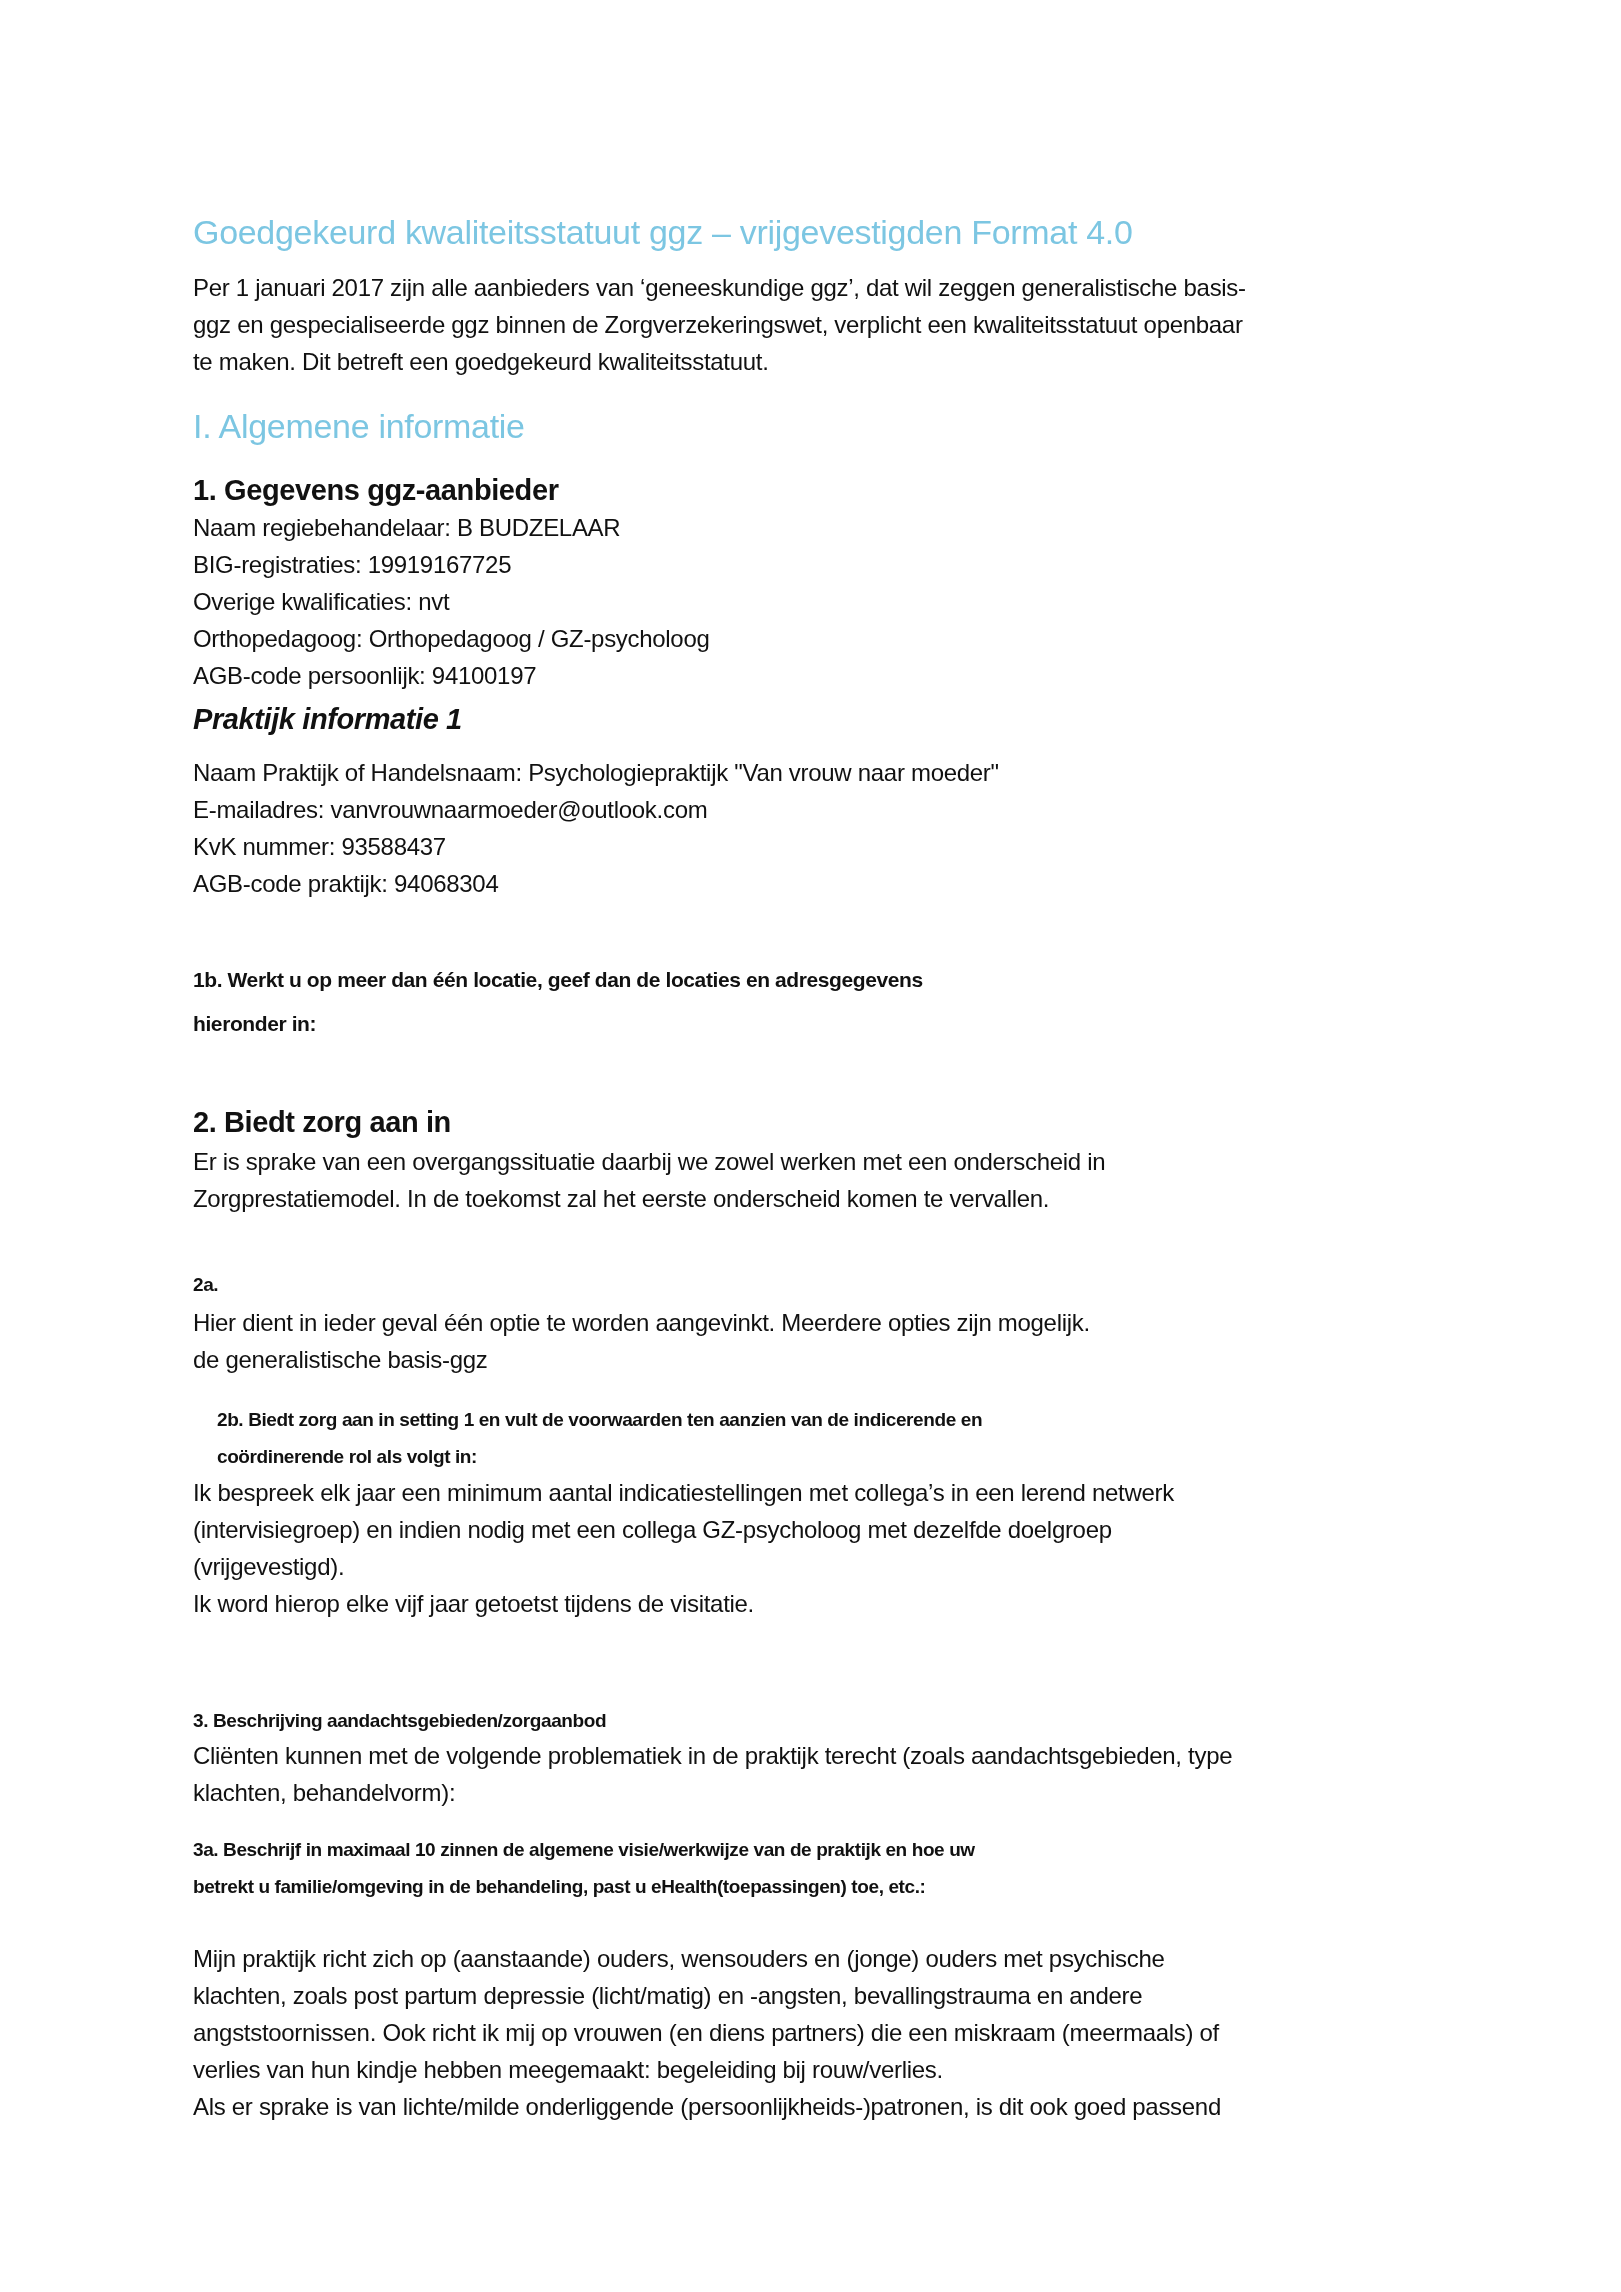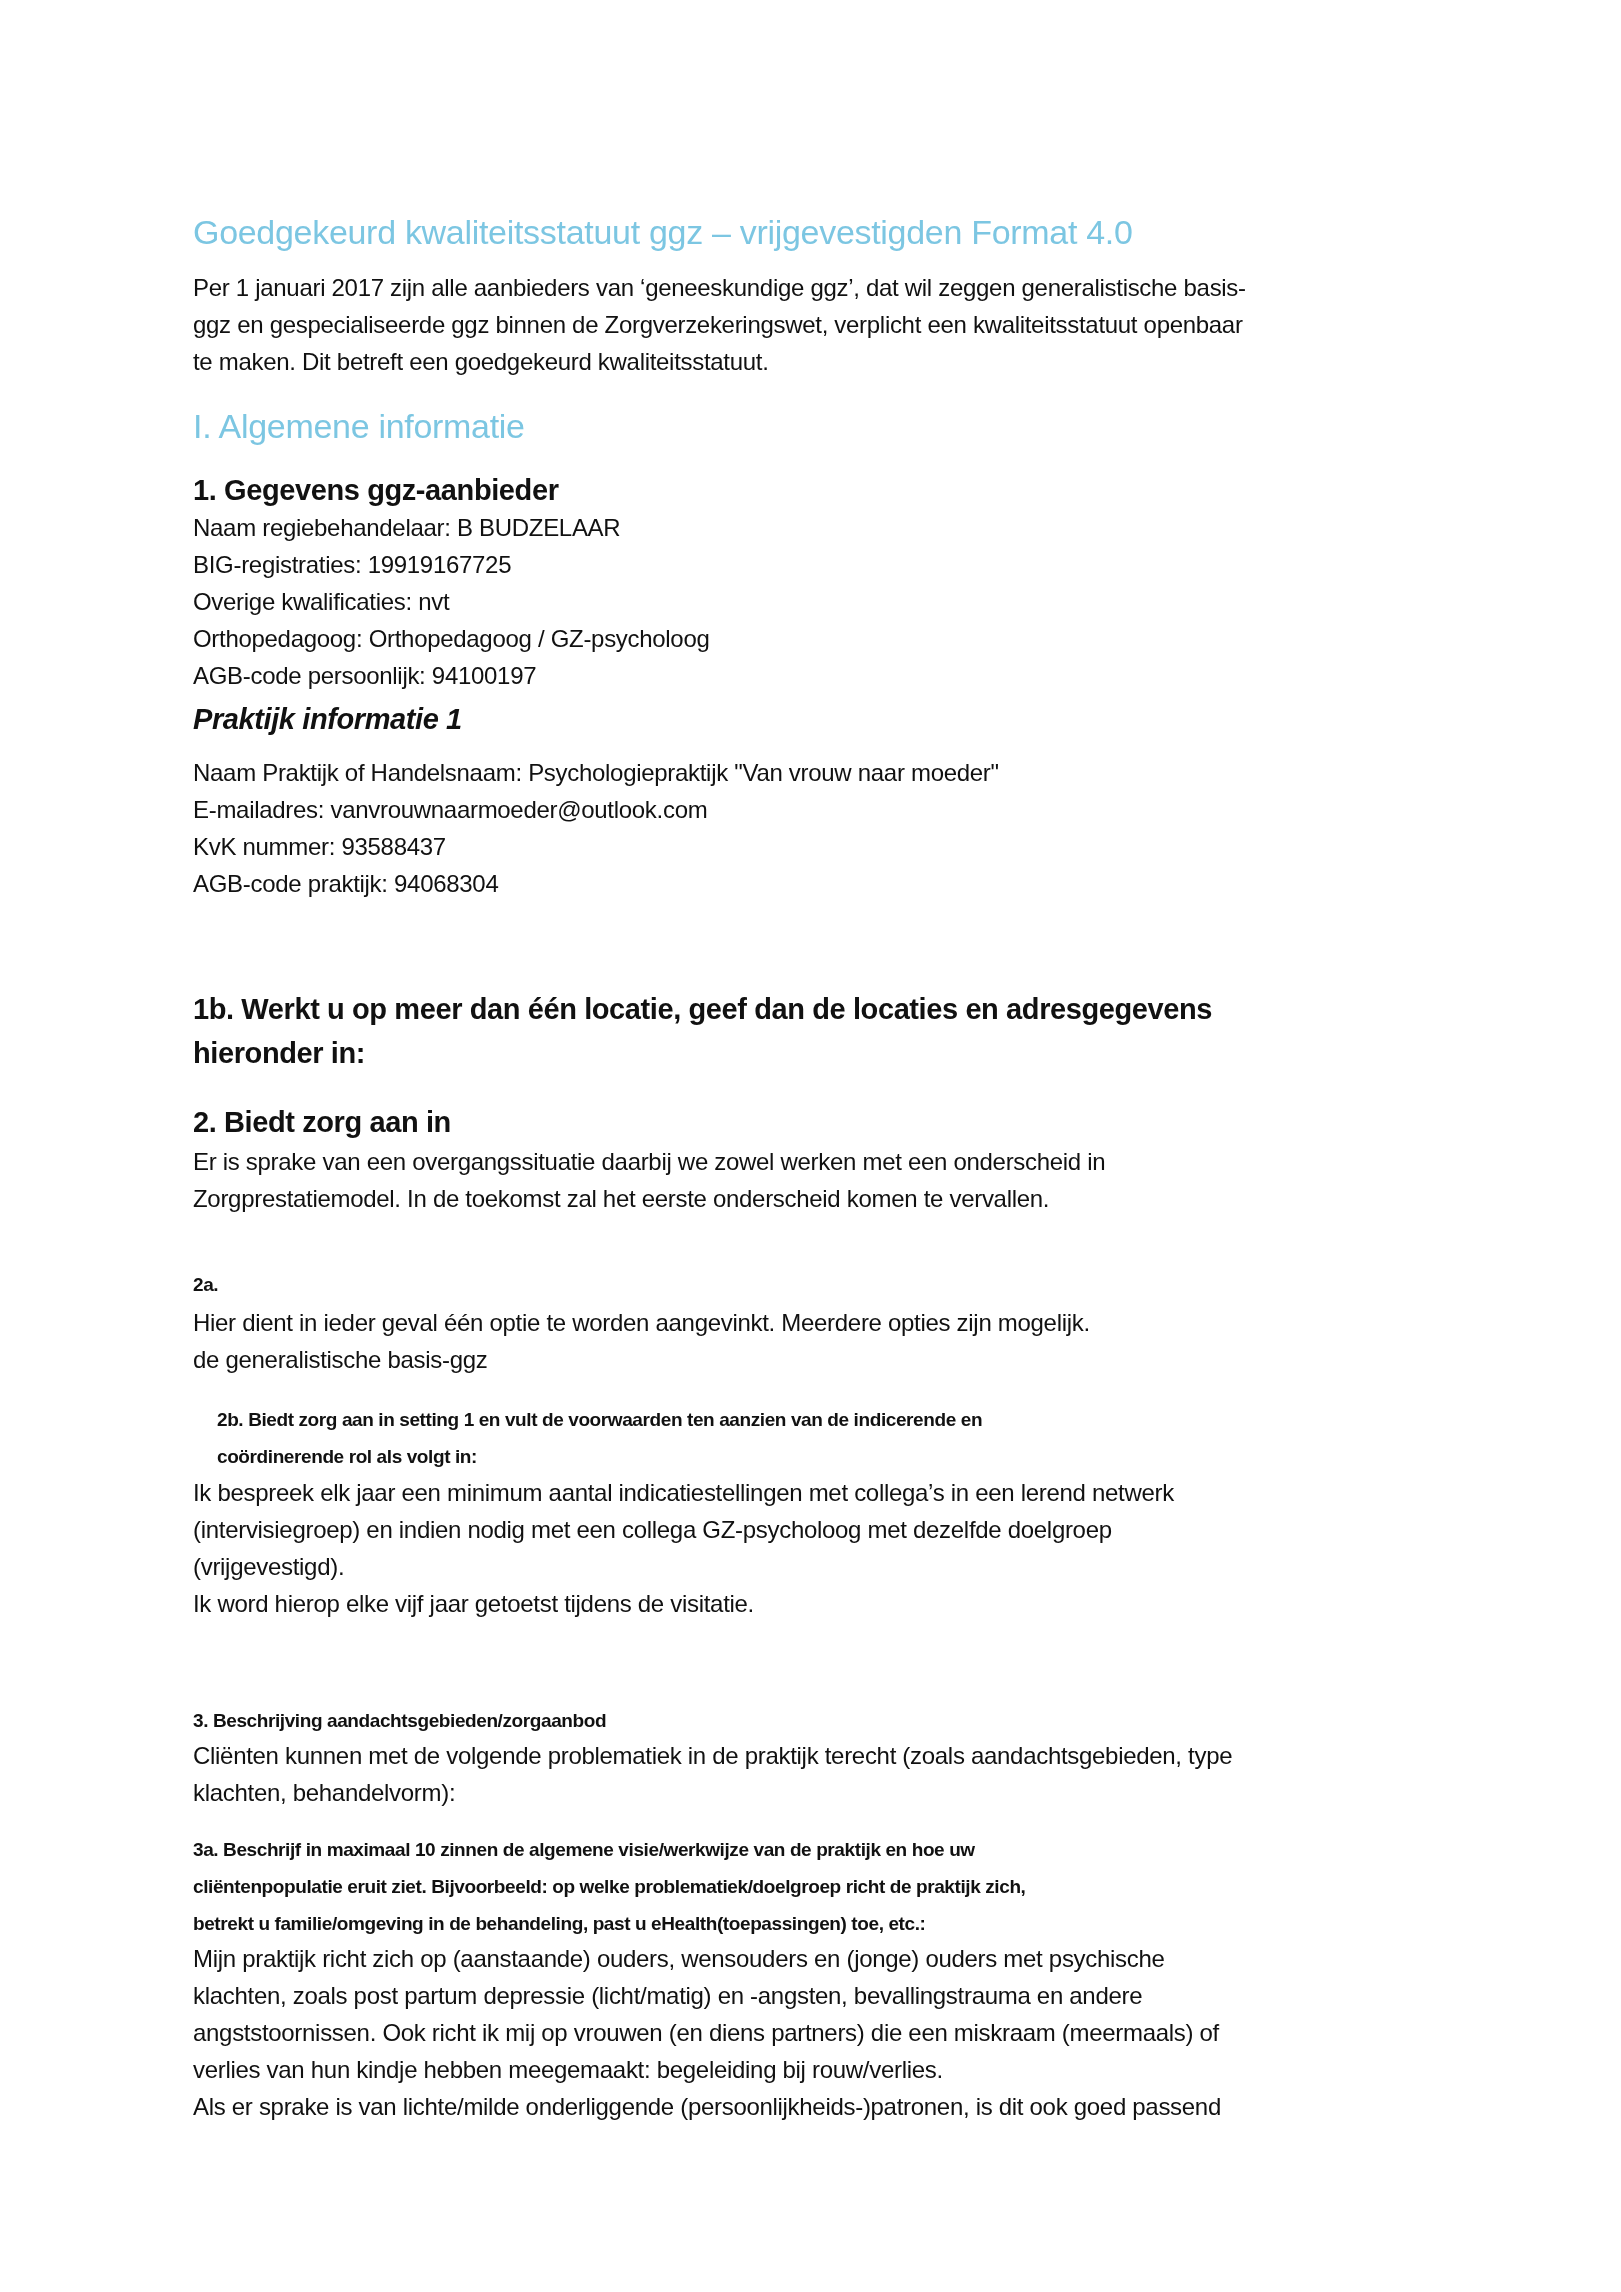--- a/index.html
+++ b/index.html
@@ -59,26 +59,25 @@
       left: 0;
       font-size: 29px;
       line-height: 38px;
       font-weight: bold;
       white-space: nowrap;
       letter-spacing: -0.4px;
     }
     .h2-large {
       position: absolute;
       left: 0;
-      font-size: 29px;
+      font-size: 21px;
       line-height: 44px;
       font-weight: bold;
       white-space: nowrap;
       letter-spacing: -0.4px;
-      margin-top: 29px;
     }
     .h3 {
       position: absolute;
       left: 0;
       font-size: 19px;
       line-height: 37px;
       font-weight: bold;
       white-space: nowrap;
       letter-spacing: -0.4px;
     }
@@ -150,21 +149,20 @@
 
   <div class="h3" style="top:1702px;">3. Beschrijving aandachtsgebieden/zorgaanbod</div>
 
   <div class="body-text" style="top:1737px;">
     <span class="line">Cliënten kunnen met de volgende problematiek in de praktijk terecht (zoals aandachtsgebieden, type</span>
     <span class="line">klachten, behandelvorm):</span>
   </div>
 
   <div class="h3" style="top:1831px;">
     <span class="line">3a. Beschrijf in maximaal 10 zinnen de algemene visie/werkwijze van de praktijk en hoe uw</span>
-    <span class="line">cliëntenpopulatie eruit ziet. Bijvoorbeeld: op welke problematiek/doelgroep richt de praktijk zich,</span>
     <span class="line">betrekt u familie/omgeving in de behandeling, past u eHealth(toepassingen) toe, etc.:</span>
   </div>
 
   <div class="body-text" style="top:1940px;">
     <span class="line">Mijn praktijk richt zich op (aanstaande) ouders, wensouders en (jonge) ouders met psychische</span>
     <span class="line">klachten, zoals post partum depressie (licht/matig) en -angsten, bevallingstrauma en andere</span>
     <span class="line">angststoornissen. Ook richt ik mij op vrouwen (en diens partners) die een miskraam (meermaals) of</span>
     <span class="line">verlies van hun kindje hebben meegemaakt: begeleiding bij rouw/verlies.</span>
     <span class="line">Als er sprake is van lichte/milde onderliggende (persoonlijkheids-)patronen, is dit ook goed passend</span>
   </div>

